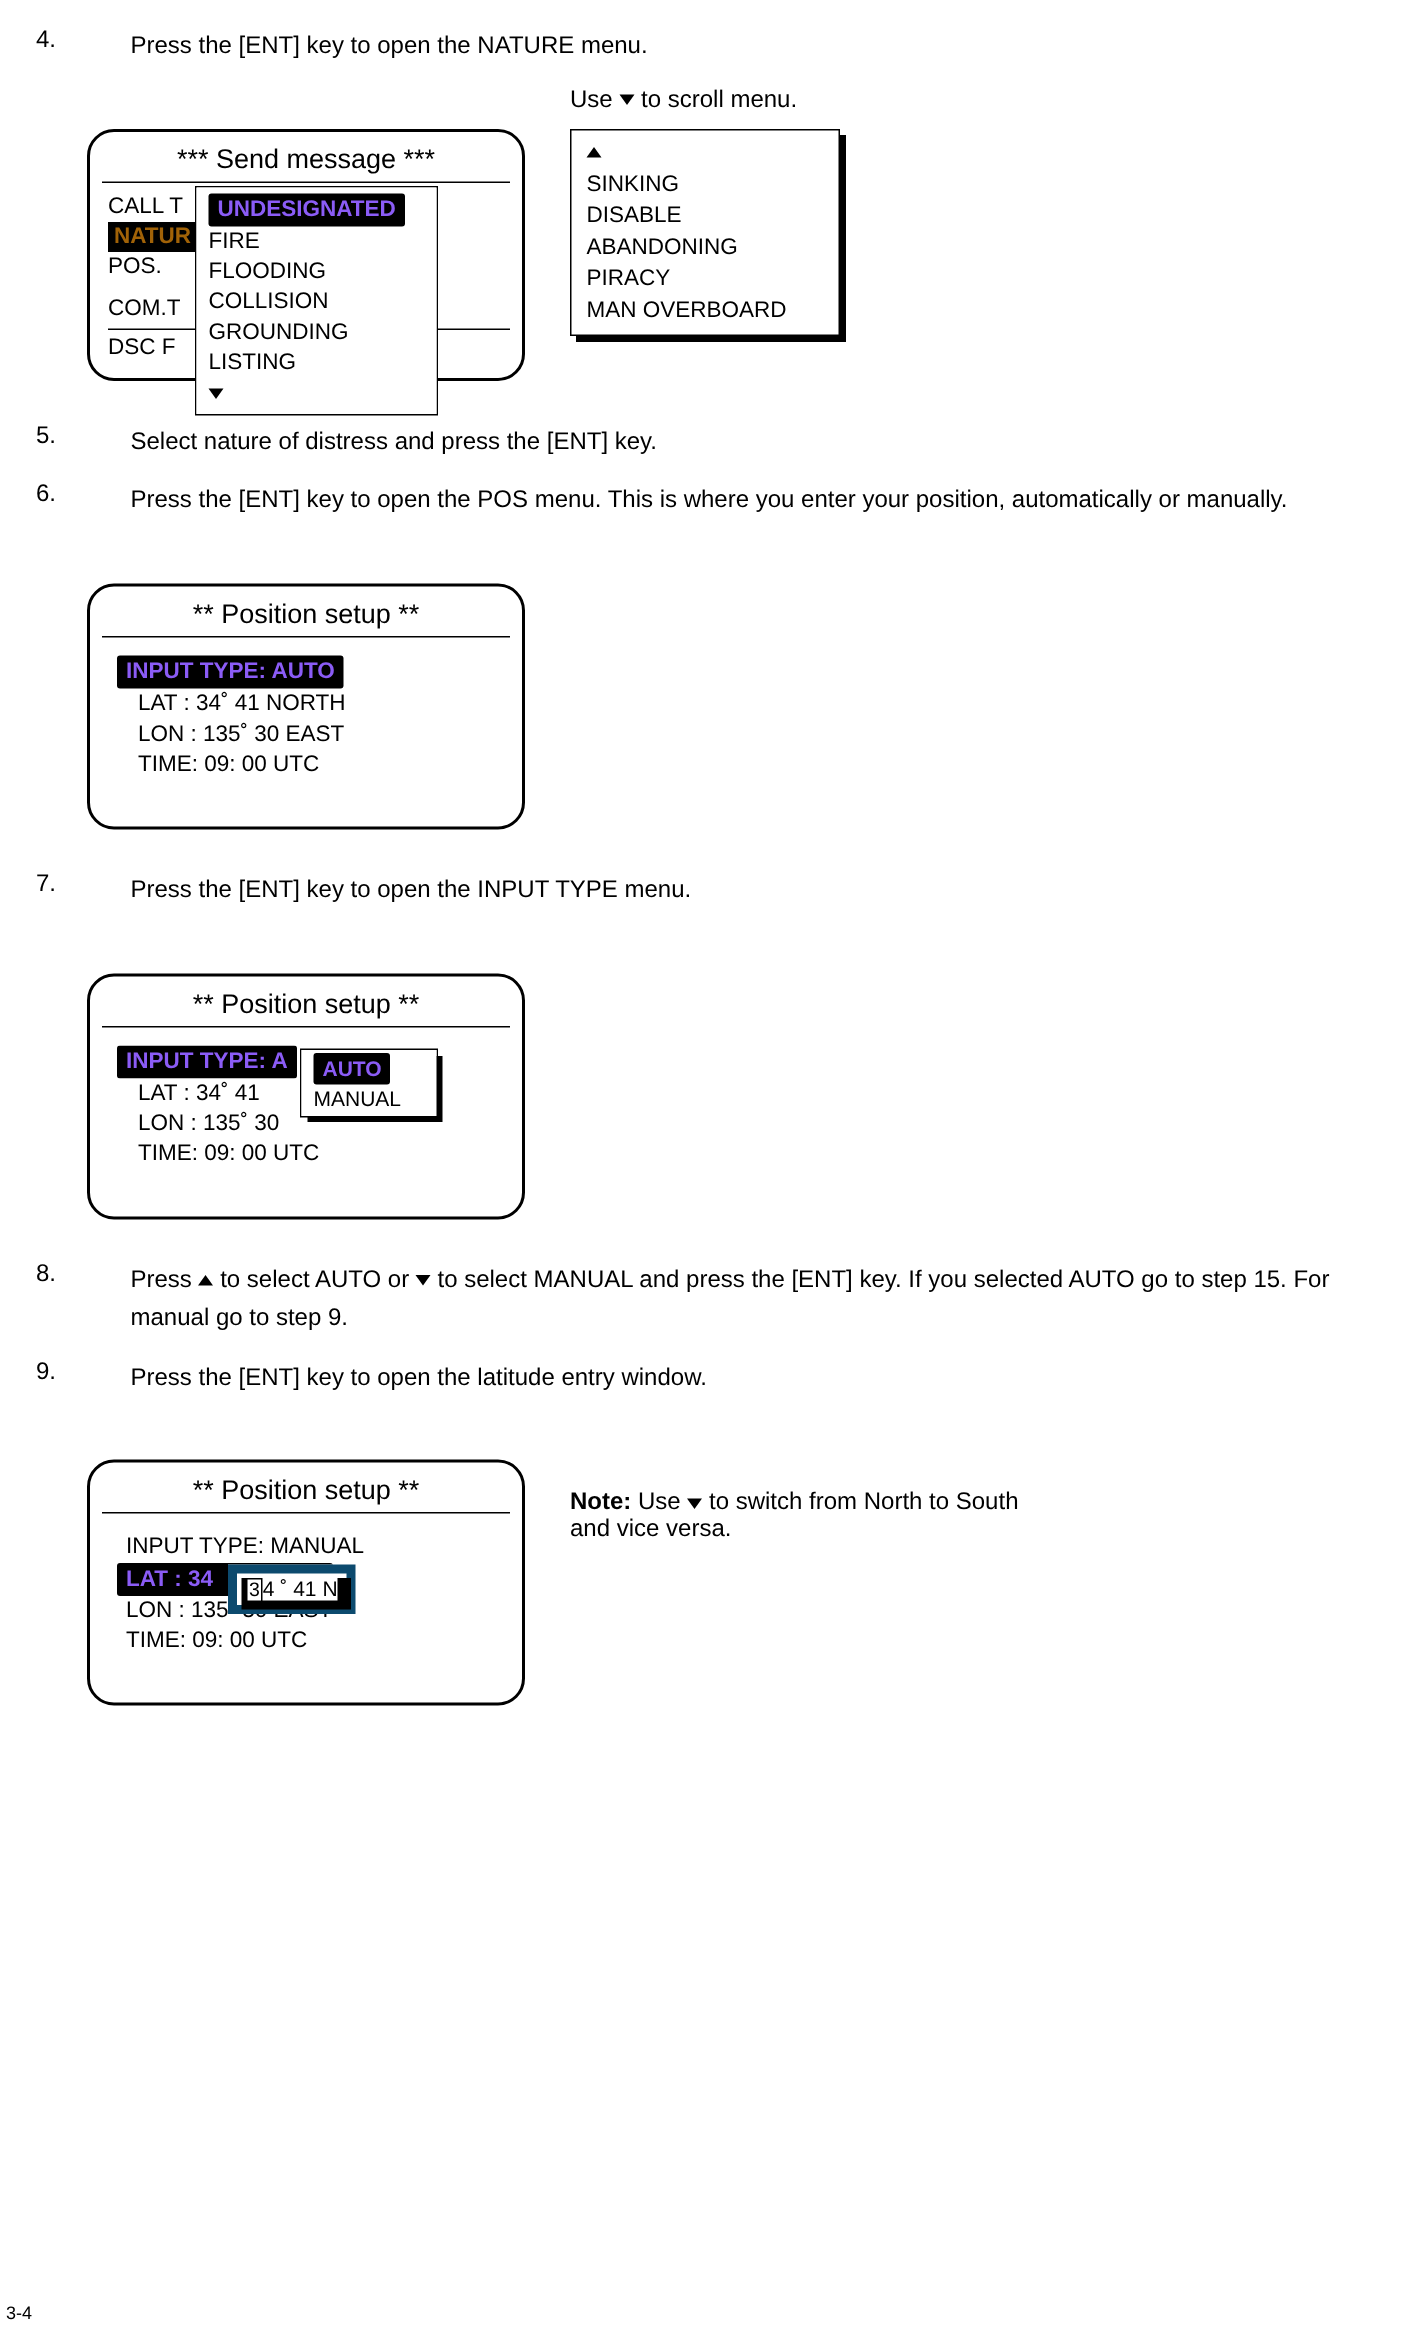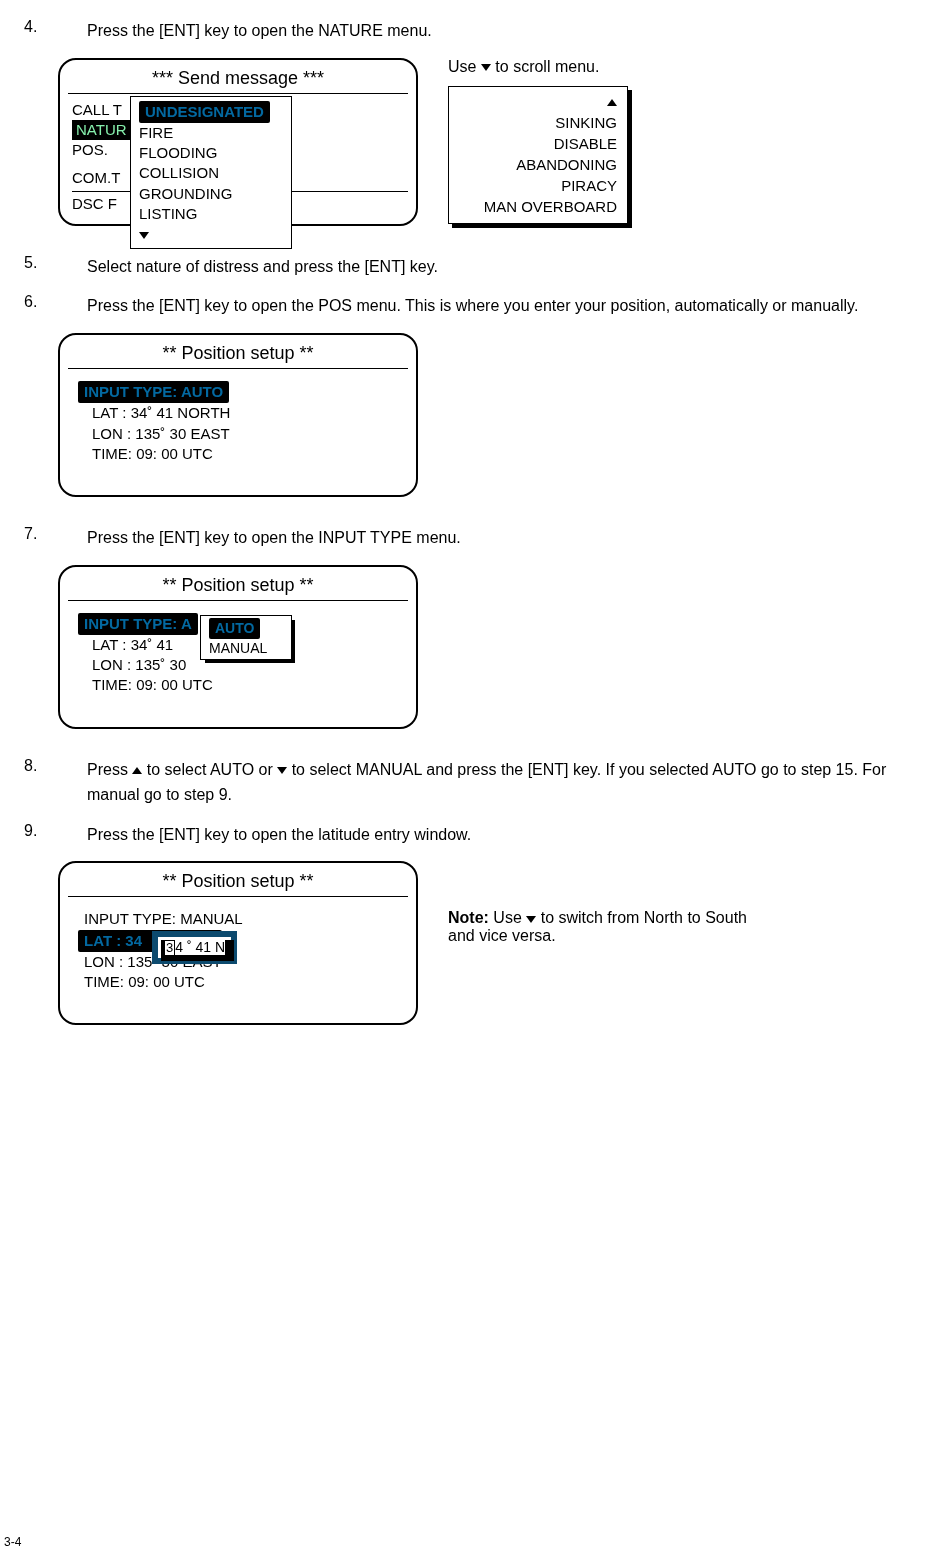--- a/index.html
+++ b/index.html
@@ -35,48 +35,48 @@
     align-items: flex-start;
     margin: 14px 0 28px 34px;
   }
   .lcd-outer {
     border: 2px solid #000;
     border-radius: 18px;
     padding: 8px 8px 10px 8px;
     background: #fff;
     box-sizing: border-box;
   }
-  .lcd-w1 { width: 360px; }
+  .lcd-w1 { width: 292px; margin-top: 28px; }
   .lcd-title {
     text-align: center;
     font-size: 18px;
     border-bottom: 1px solid #000;
     padding-bottom: 4px;
     margin-bottom: 6px;
     position: relative;
     z-index: 1;
   }
   .lcd-body {
     position: relative;
     font-size: 15px;
     line-height: 1.35;
     padding-left: 4px;
     min-height: 110px;
   }
   .lcd-line { white-space: nowrap; overflow: hidden; }
   .inv {
     background: #000;
-    color: #86efac;
+    color: #a16207;
     padding: 0 4px;
     display: inline-block;
-    font-weight: normal;
+    font-weight: bold;
   }
   .inv-block {
     background: #000;
-    color: #0369a1;
+    color: #8b5cf6;
     padding: 1px 6px;
     display: inline-block;
     font-weight: bold;
     border-radius: 2px;
   }
   .popup-shadow {
     position: absolute;
     border: 1px solid #000;
     background: #fff;
   }
@@ -125,21 +125,20 @@
     position: relative;
   }
   .side-box {
     border: 1px solid #000;
     padding: 4px 10px 6px 10px;
     font-size: 15px;
     line-height: 1.4;
     background: #fff;
     position: relative;
     z-index: 1;
-    text-align: right;
   }
   .side-box-shadow {
     position: absolute;
     left: 4px; top: 4px;
     right: -4px; bottom: -4px;
     background: #000;
     z-index: 0;
   }
   .small-popup {
     position: absolute;

